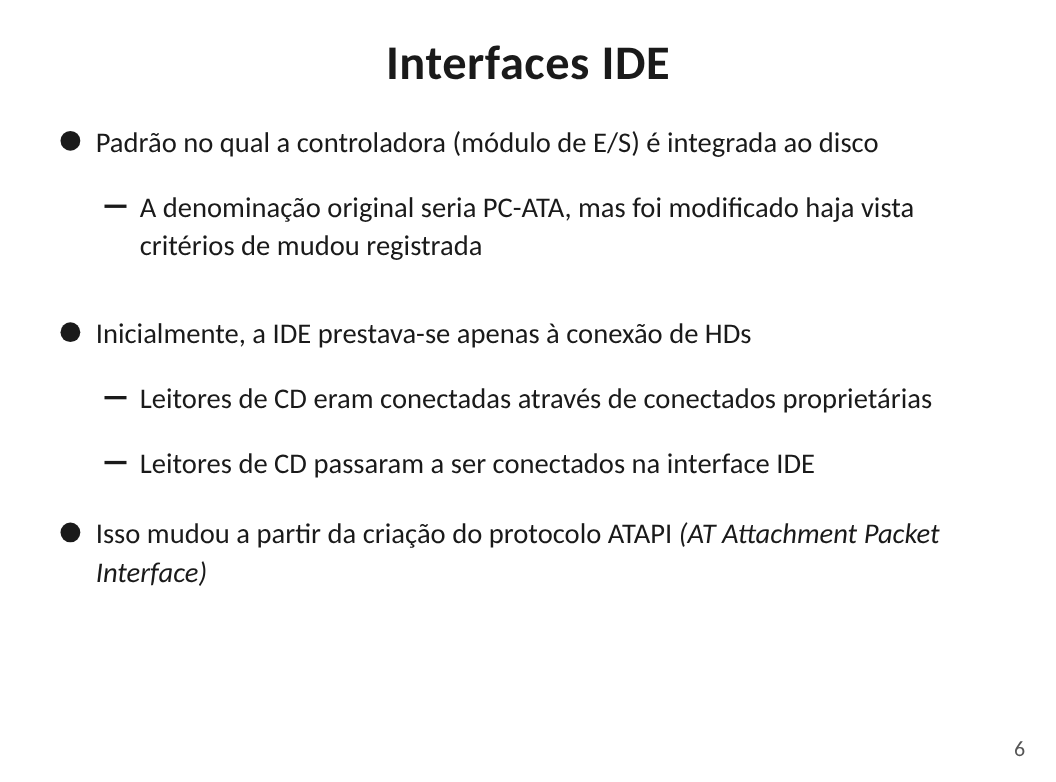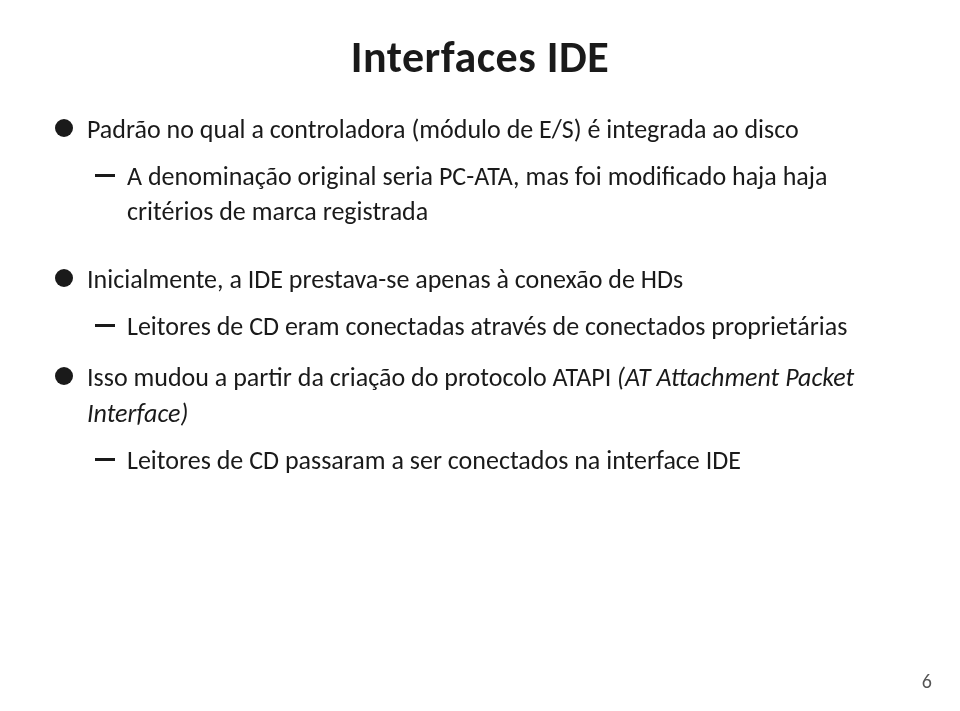--- a/index.html
+++ b/index.html
@@ -33,21 +33,21 @@
       color: #1a1a1a;
       margin-bottom: 28px;
       font-family: 'Calibri', 'Segoe UI', Arial, sans-serif;
       letter-spacing: 0.5px;
     }
 
     .content-area {
       flex: 1;
       display: flex;
       flex-direction: column;
-      gap: 4px;
+      gap: 16px;
     }
 
     .bullet-item {
       display: flex;
       align-items: flex-start;
       margin-bottom: 8px;
       line-height: 1.35;
     }
 
     .bullet-main {
@@ -110,46 +110,46 @@
     <div class="bullet-item">
       <span class="bullet-dot"></span>
       <span class="bullet-text bullet-main">
         Padrão no qual a controladora (módulo de E/S) é integrada ao disco
       </span>
     </div>
 
     <div class="bullet-item bullet-sub">
       <span class="bullet-dash"></span>
       <span class="bullet-text bullet-main">
-        A denominação original seria PC-ATA, mas foi modificado haja haja critérios de marca registrada
+        A denominação original seria PC-ATA, mas foi modificado haja vista critérios de mudou registrada
       </span>
     </div>
 
     <div class="bullet-item" style="margin-top:21px;">
       <span class="bullet-dot"></span>
       <span class="bullet-text bullet-main">
         Inicialmente, a IDE prestava-se apenas à conexão de HDs
       </span>
     </div>
     <div class="bullet-item bullet-sub">
       <span class="bullet-dash"></span>
       <span class="bullet-text bullet-main">
         Leitores de CD eram conectadas através de <span>conectados</span> proprietárias
       </span>
     </div>
 
+    <div class="bullet-item bullet-sub">
+      <span class="bullet-dash"></span>
+      <span class="bullet-text bullet-main">
+        Leitores de CD passaram a ser conectados na interface IDE
+      </span>
+    </div>
     <div class="bullet-item" style="margin-top:4px;">
       <span class="bullet-dot"></span>
       <span class="bullet-text bullet-main">
         Isso mudou a partir da criação do protocolo ATAPI <span class="italic-text">(AT Attachment Packet Interface)</span>
-      </span>
-    </div>
-    <div class="bullet-item bullet-sub">
-      <span class="bullet-dash"></span>
-      <span class="bullet-text bullet-main">
-        Leitores de CD passaram a ser conectados na interface IDE
       </span>
     </div>
 
   </div>
 </div>
 
 <div class="slide-number">6</div>
 
 </body></html>

